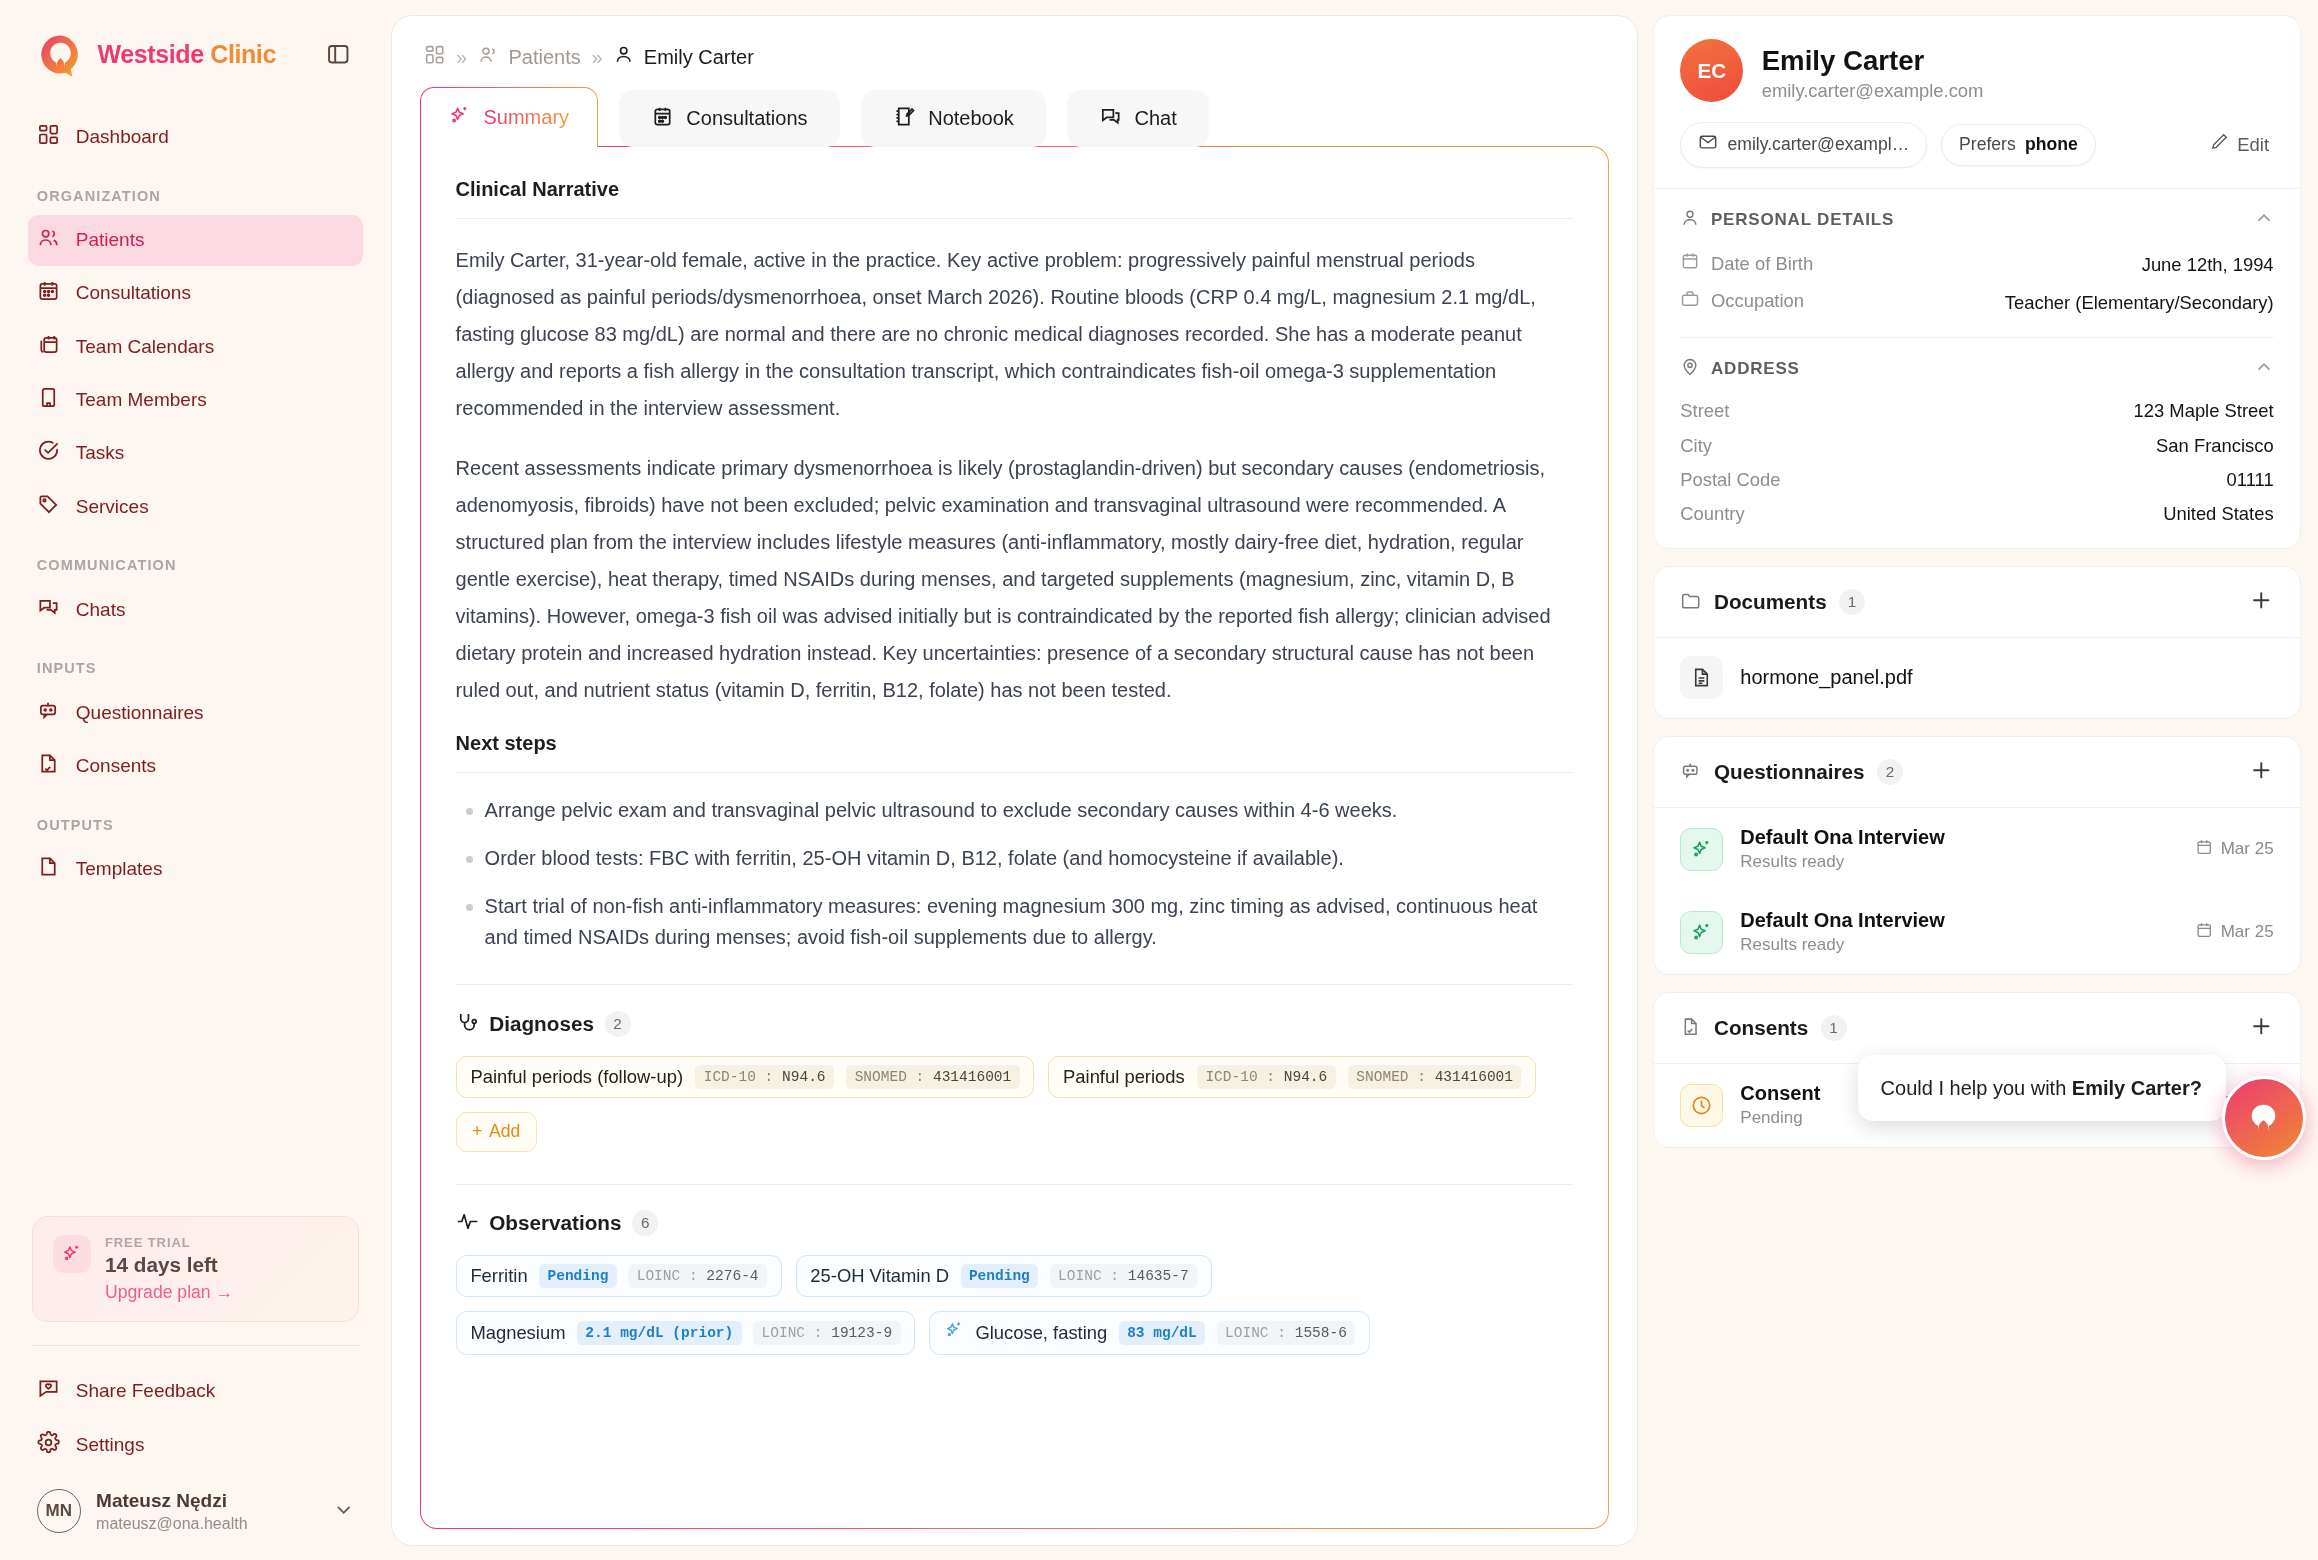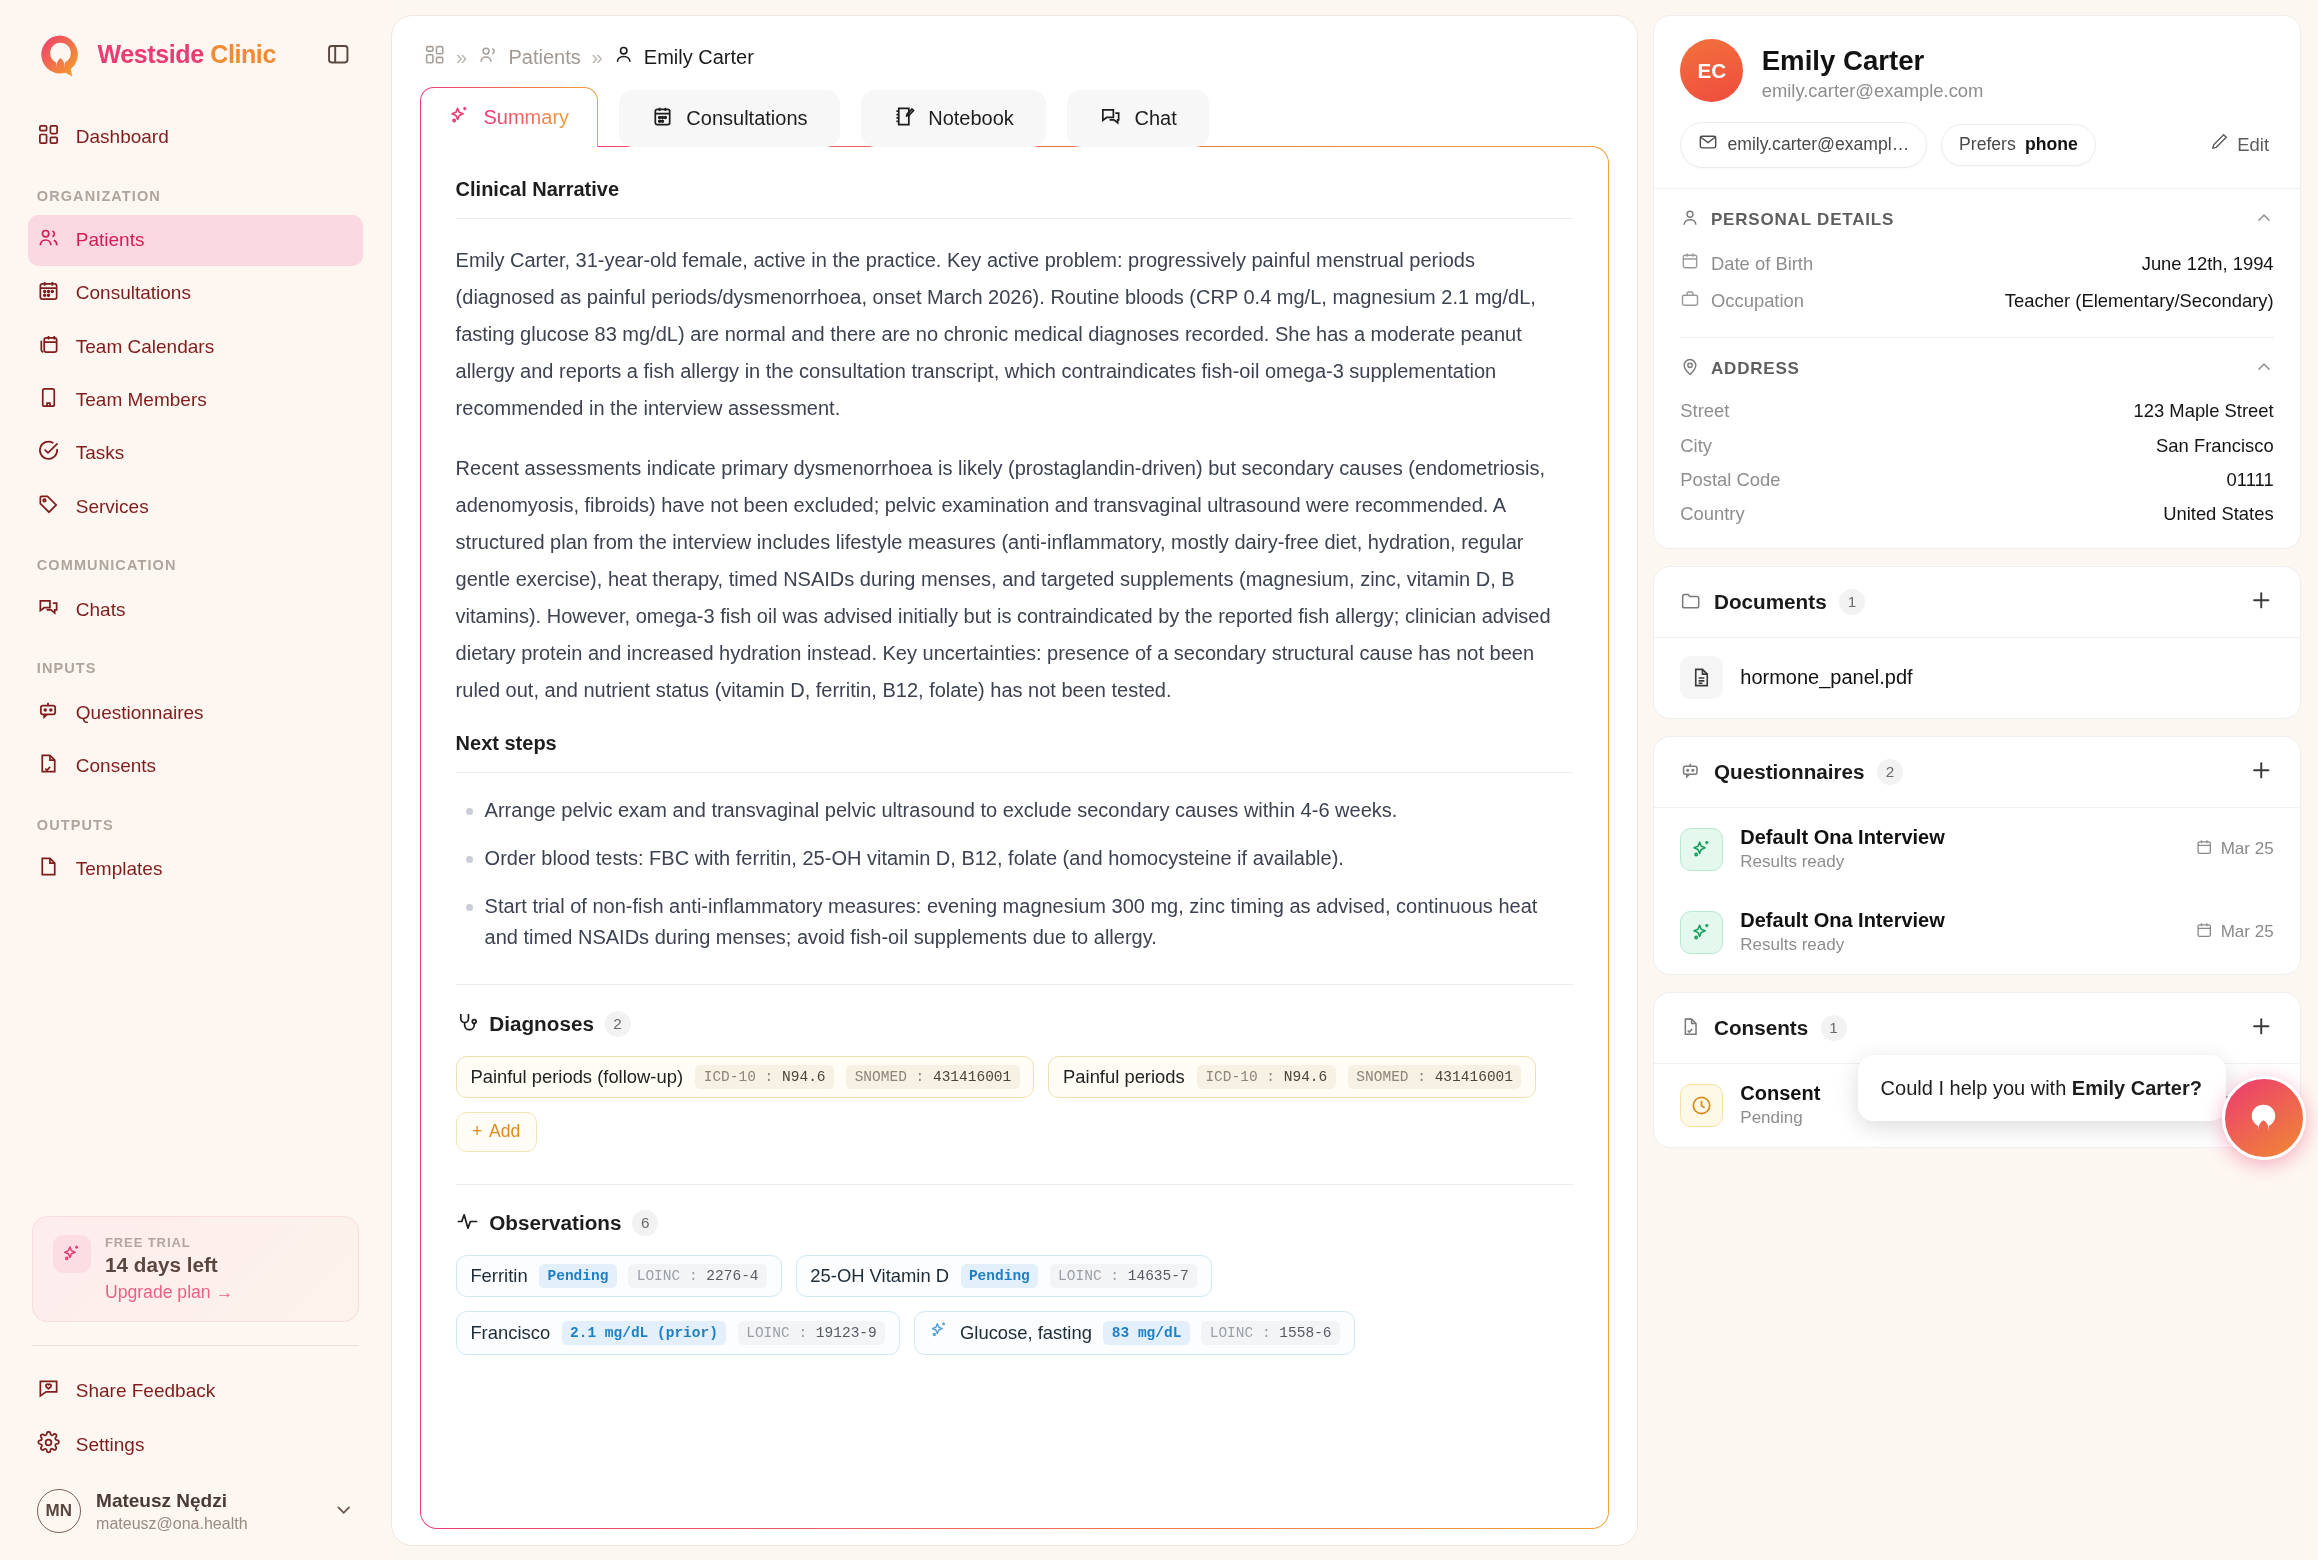--- a/index.html
+++ b/index.html
@@ -211,21 +211,21 @@
   .edit-btn { margin-left: auto; display: inline-flex; align-items: center; gap: 8.4px; font-size: 18.4px; color: #5b5b5b; cursor: pointer; padding-right: 4.6px; }
   .edit-btn svg { width: 20px; height: 20px; }
 
   .rdiv { height: 0.8px; background: #f0f0f0; }
   .sect { padding: 20px 26px 17px 26px; }
   .sect-head { display: flex; align-items: center; gap: 10.7px; margin-bottom: 13.8px; }
   .sect-head svg.lead { width: 20px; height: 20px; }
   .sect-title { font-size: 17px; font-weight: 600; letter-spacing: 0.8px; color: #5e5e5e; text-transform: uppercase; }
   .chev { margin-left: auto; }
   .chev svg { width: 20px; height: 20px; }
-  .kv { display: flex; align-items: center; gap: 10.7px; padding: 6.1px 0; }
+  .kv { display: flex; align-items: flex-end; gap: 10.7px; padding: 6.1px 0; }
   .kv .k { font-size: 18.4px; color: #8e8e8e; display: flex; align-items: center; gap: 10.7px; }
   .kv .k svg { width: 20px; height: 20px; }
   .kv .v { margin-left: auto; font-size: 18.4px; color: #141414; font-weight: 500; text-align: right; }
 
   .card-head { display: flex; align-items: center; gap: 12.3px; padding: 21.4px 26px; }
   .card-head svg.lead { width: 21.4px; height: 21.4px; }
   .card-title { font-size: 20.7px; font-weight: 600; color: #1a1a1a; }
   .plus { margin-left: auto; cursor: pointer; }
   .plus svg { width: 24.5px; height: 24.5px; }
 
@@ -566,21 +566,21 @@
             <span>Ferritin</span>
             <span class="obs-val">Pending</span>
             <span class="loinc-tag"><span>LOINC :</span> <b>2276-4</b></span>
           </div>
           <div class="chip-obs">
             <span>25-OH Vitamin D</span>
             <span class="obs-val">Pending</span>
             <span class="loinc-tag"><span>LOINC :</span> <b>14635-7</b></span>
           </div>
           <div class="chip-obs">
-            <span>Francisco</span>
+            <span>Magnesium</span>
             <span class="obs-val">2.1 mg/dL (prior)</span>
             <span class="loinc-tag"><span>LOINC :</span> <b>19123-9</b></span>
           </div>
           <div class="chip-obs">
             <span><svg viewBox="0 0 24 24" fill="none" stroke="#4a9fe0" stroke-width="1.7" stroke-linejoin="round">
                   <path d="M10 4.5l1.7 4.1 4.1 1.7-4.1 1.7L10 16.1 8.3 12 4.2 10.3 8.3 8.6z"></path>
                   <path d="M17.5 3v3.4M15.8 4.7h3.4"></path>
                   <circle cx="6.4" cy="17.3" r="1.2"></circle>
                 </svg></span>
             <span>Glucose, fasting</span>

